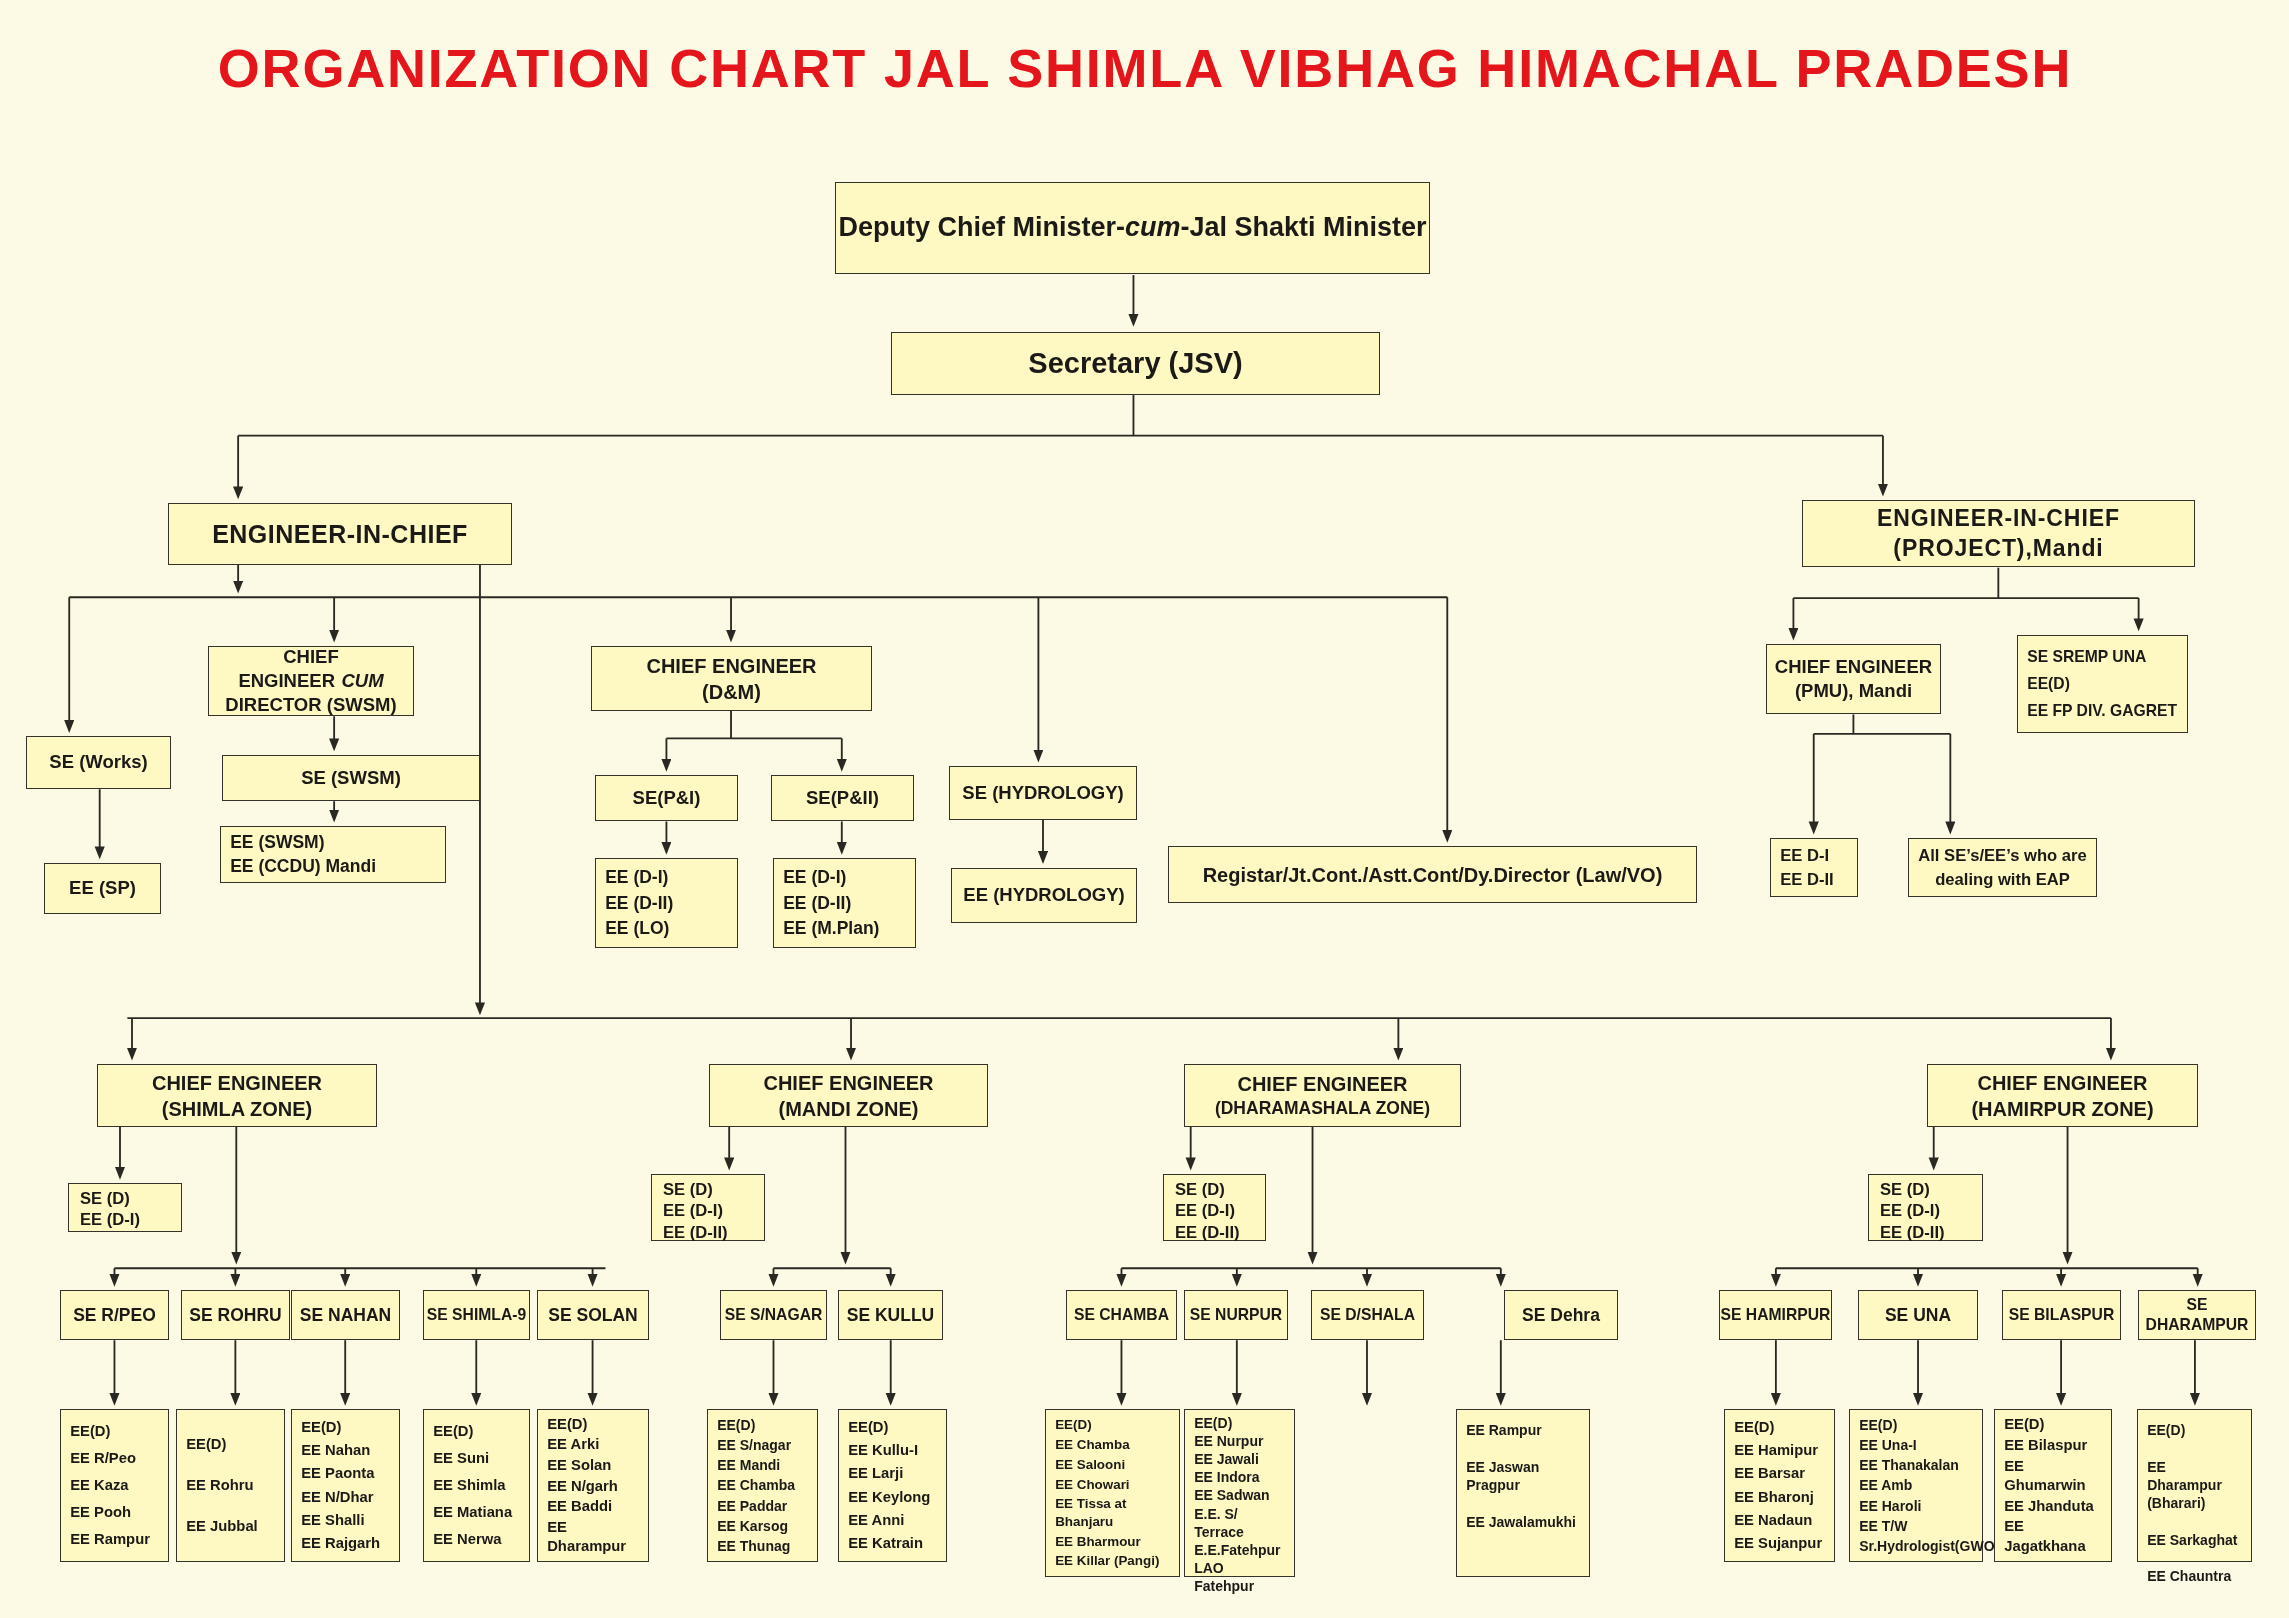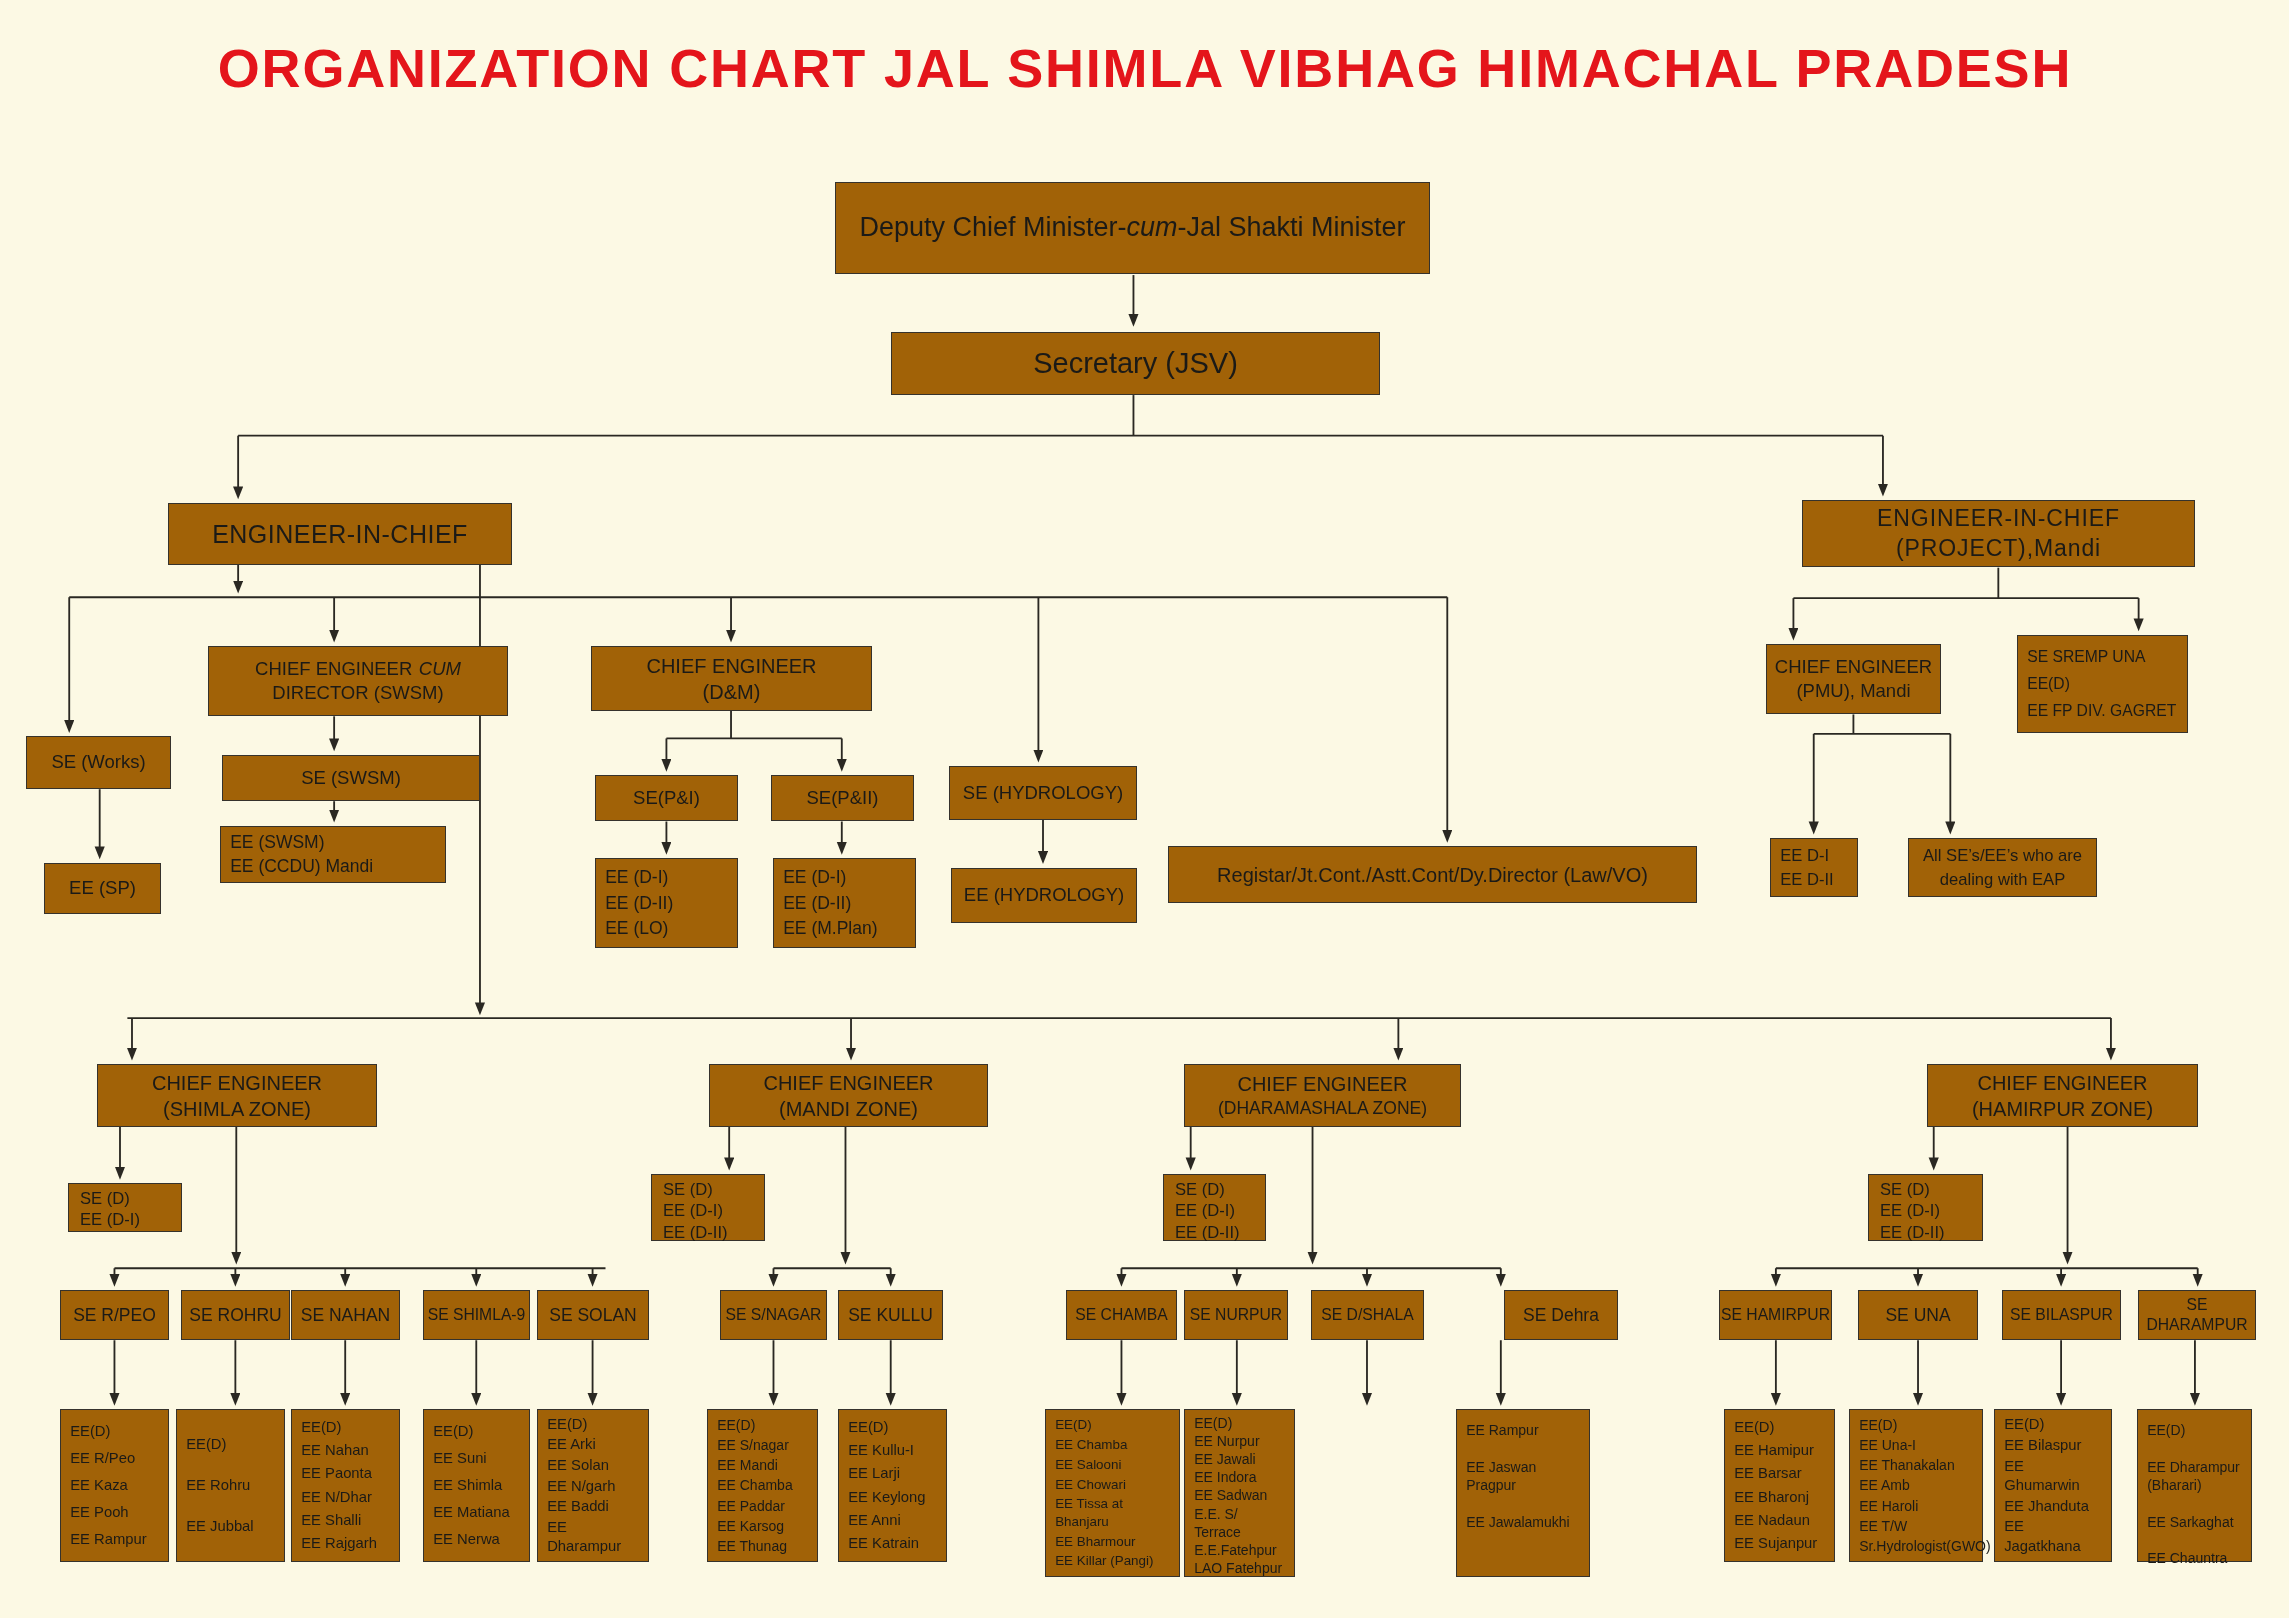--- a/index.html
+++ b/index.html
@@ -1,23 +1,23 @@
 <!DOCTYPE html>
 <html style="font-size:14.8px"><head>
 <meta charset="utf-8">
 <style>
   html,body{margin:0;padding:0;}
   body{font-family:"Liberation Sans","DejaVu Sans",sans-serif;}
   .stage{position:relative;width:2290px;height:1619px;background:#FCF9E4;overflow:hidden;color:#1b1a17;}
   .title{position:absolute;left:0;top:37px;width:2290px;text-align:center;
          font-size:54px;font-weight:bold;letter-spacing:1.8px;color:#E4151B;}
   svg.wires{position:absolute;left:0;top:0;}
-  .box{position:absolute;background:#a16207;border:1.8px solid #35322c;box-sizing:border-box;
+  .box{position:absolute;background:#fef9c3;border:1.8px solid #35322c;box-sizing:border-box;
        display:flex;flex-direction:column;align-items:center;justify-content:center;
-       font-weight:normal;text-align:center;line-height:1.3;}
+       font-weight:bold;text-align:center;line-height:1.3;}
   .box span{display:block;}
   .it{font-style:italic;margin-left:.35em;}
   .b-deputy{font-size:27px;flex-direction:row;}
   .b-deputy span{display:inline;}
   .b-secretary{font-size:29px;}
   .b-eic{font-size:25px;letter-spacing:0.5px;}
   .b-eic2{font-size:23px;letter-spacing:0.9px;}
   .b-ce{font-size:20px;}
   .l2-small{font-size:17.5px;letter-spacing:0;}
   .b-md{font-size:18.5px;}
@@ -155,21 +155,21 @@
     <span>(PROJECT),Mandi</span>
   </div>
 
   <div class="box b-md" style="left:26px;top:736px;width:145px;height:53px">
     <span>SE (Works)</span>
   </div>
   <div class="box b-md" style="left:44px;top:863px;width:117px;height:51px">
     <span>EE (SP)</span>
   </div>
 
-  <div class="box" style="left:208px;top:646px;width:300px;height:70px;font-size:18.5px">
+  <div class="box" style="left:208px;top:646px;width:206px;height:70px;font-size:18.5px">
     <span><span style="display:inline">CHIEF ENGINEER</span><span class="it" style="display:inline">CUM</span></span>
     <span>DIRECTOR (SWSM)</span>
   </div>
   <div class="box b-md" style="left:222px;top:755px;width:258px;height:46px">
     <span>SE (SWSM)</span>
   </div>
   <div class="box list mid" style="left:220px;top:826px;width:226px;height:57px">
       <div class="li">EE (SWSM)</div>
       <div class="li">EE (CCDU) Mandi</div>
     </div>

